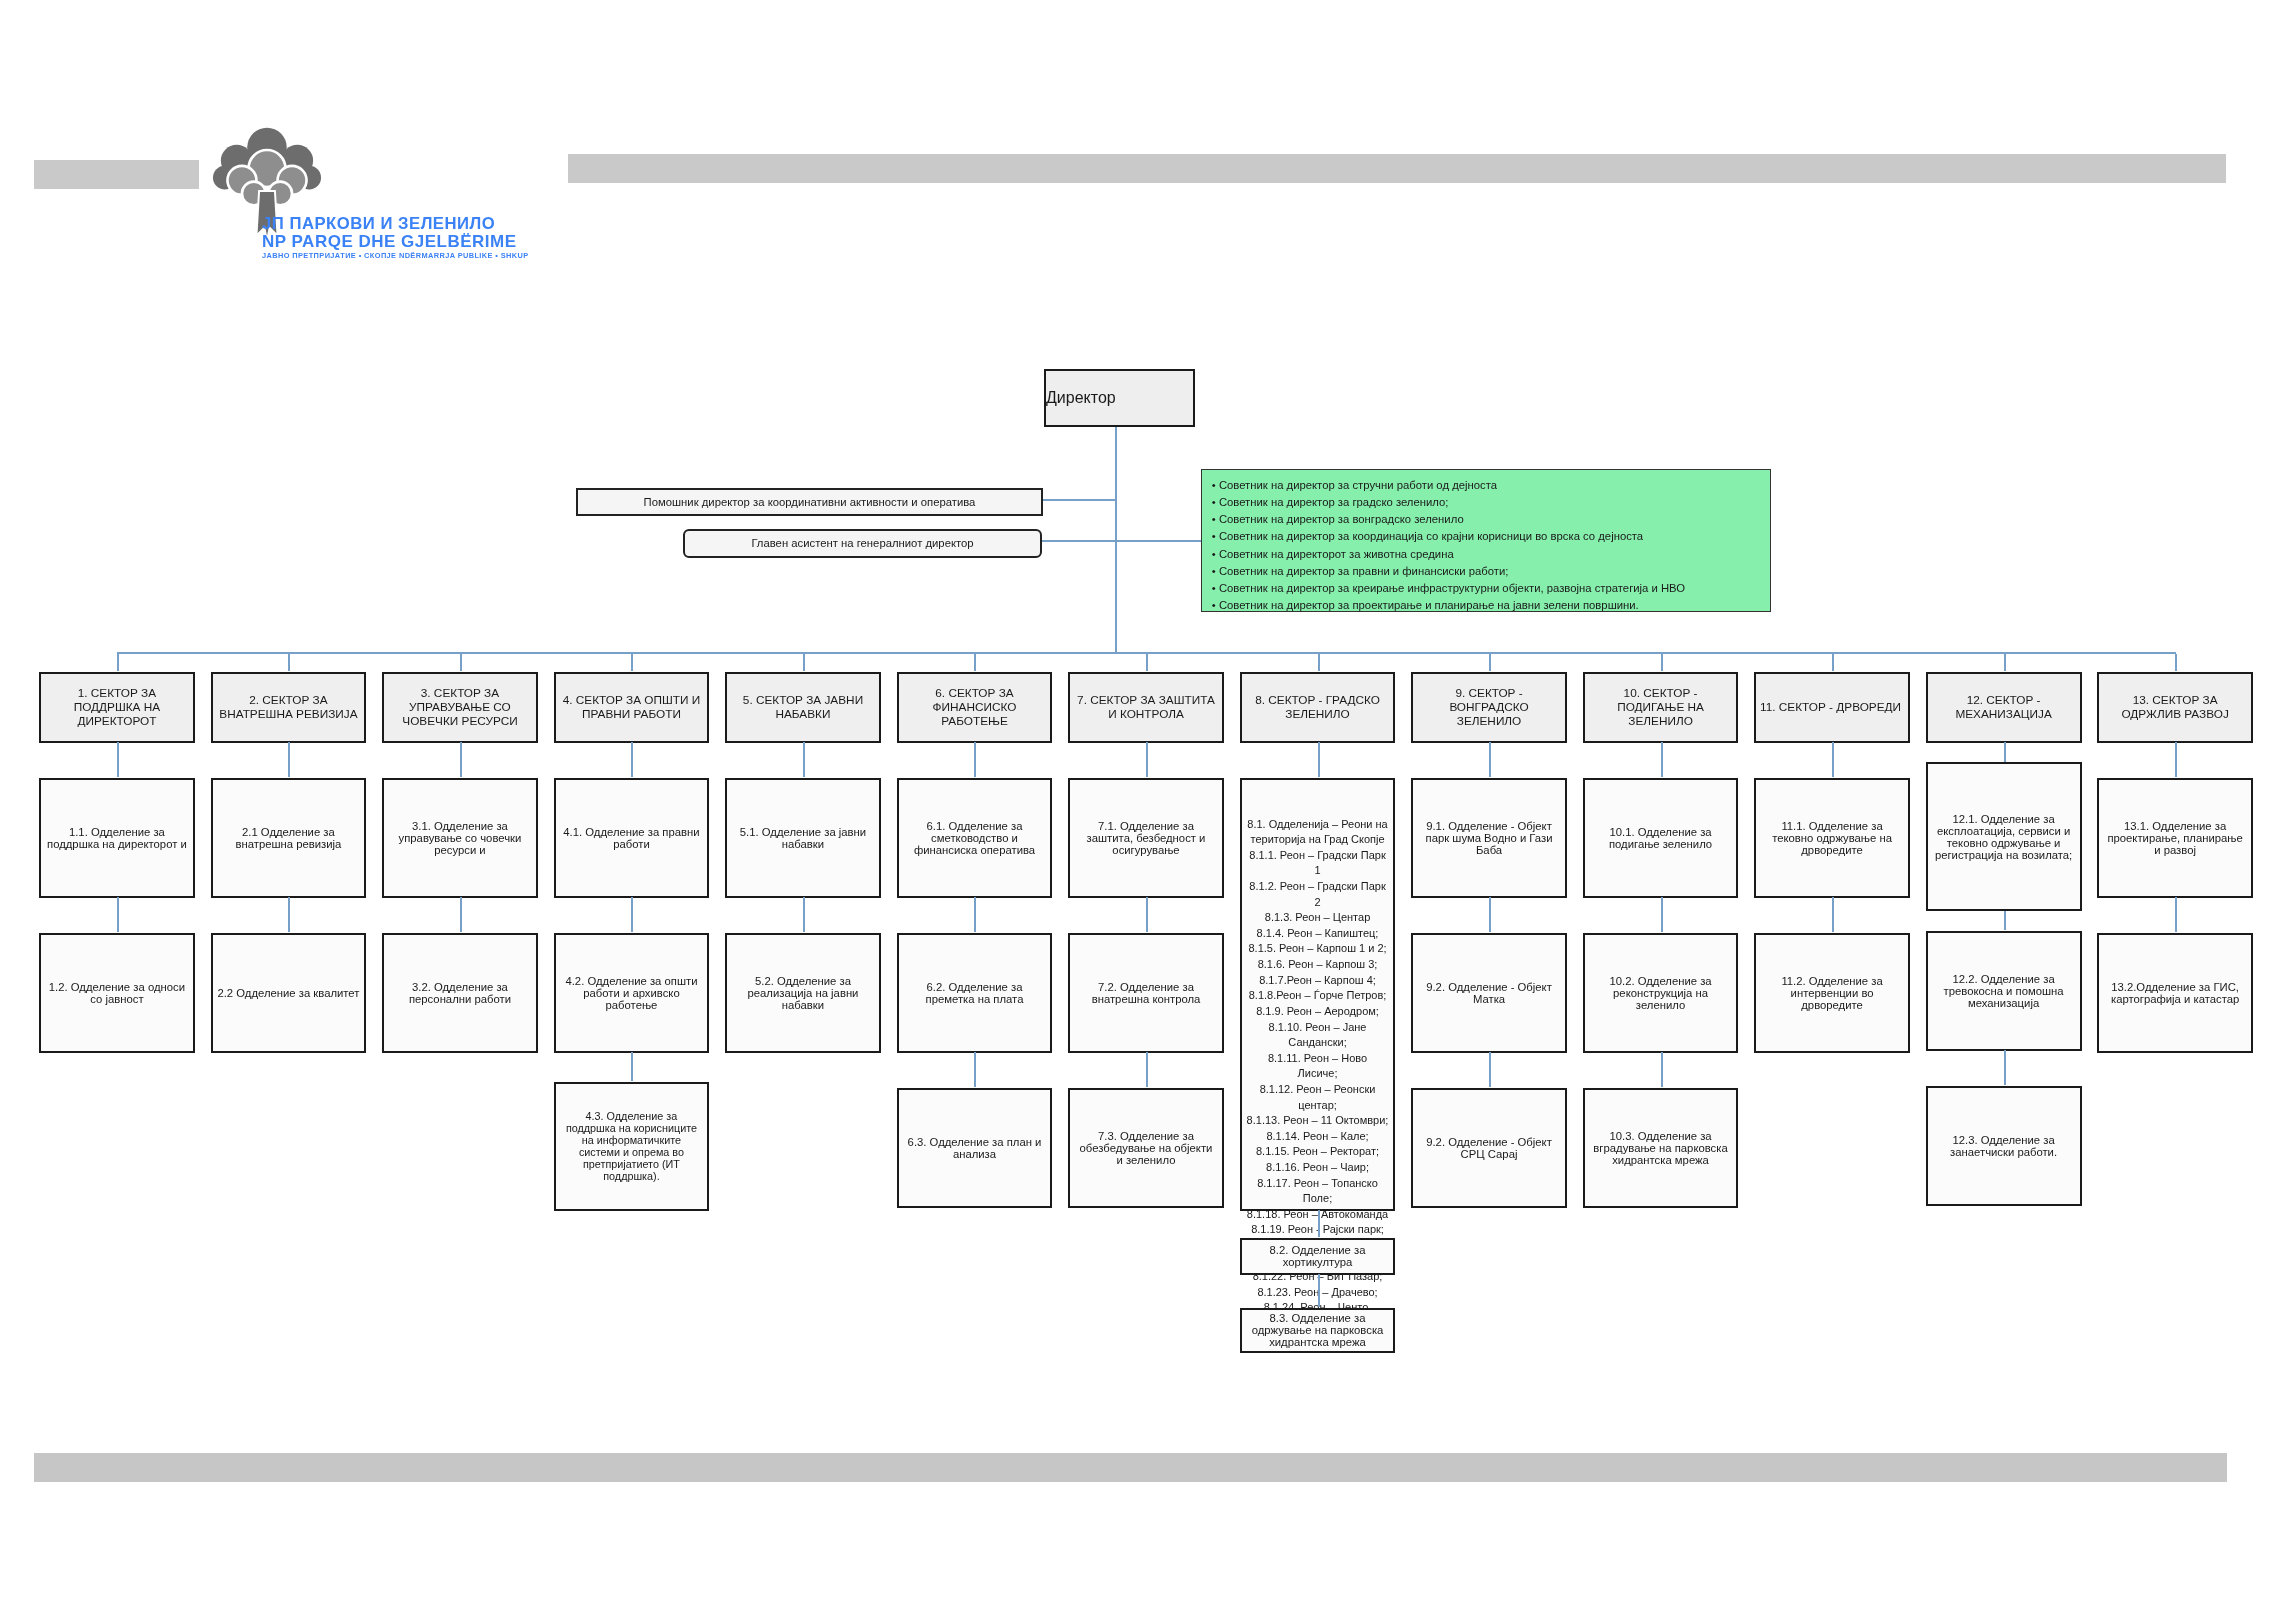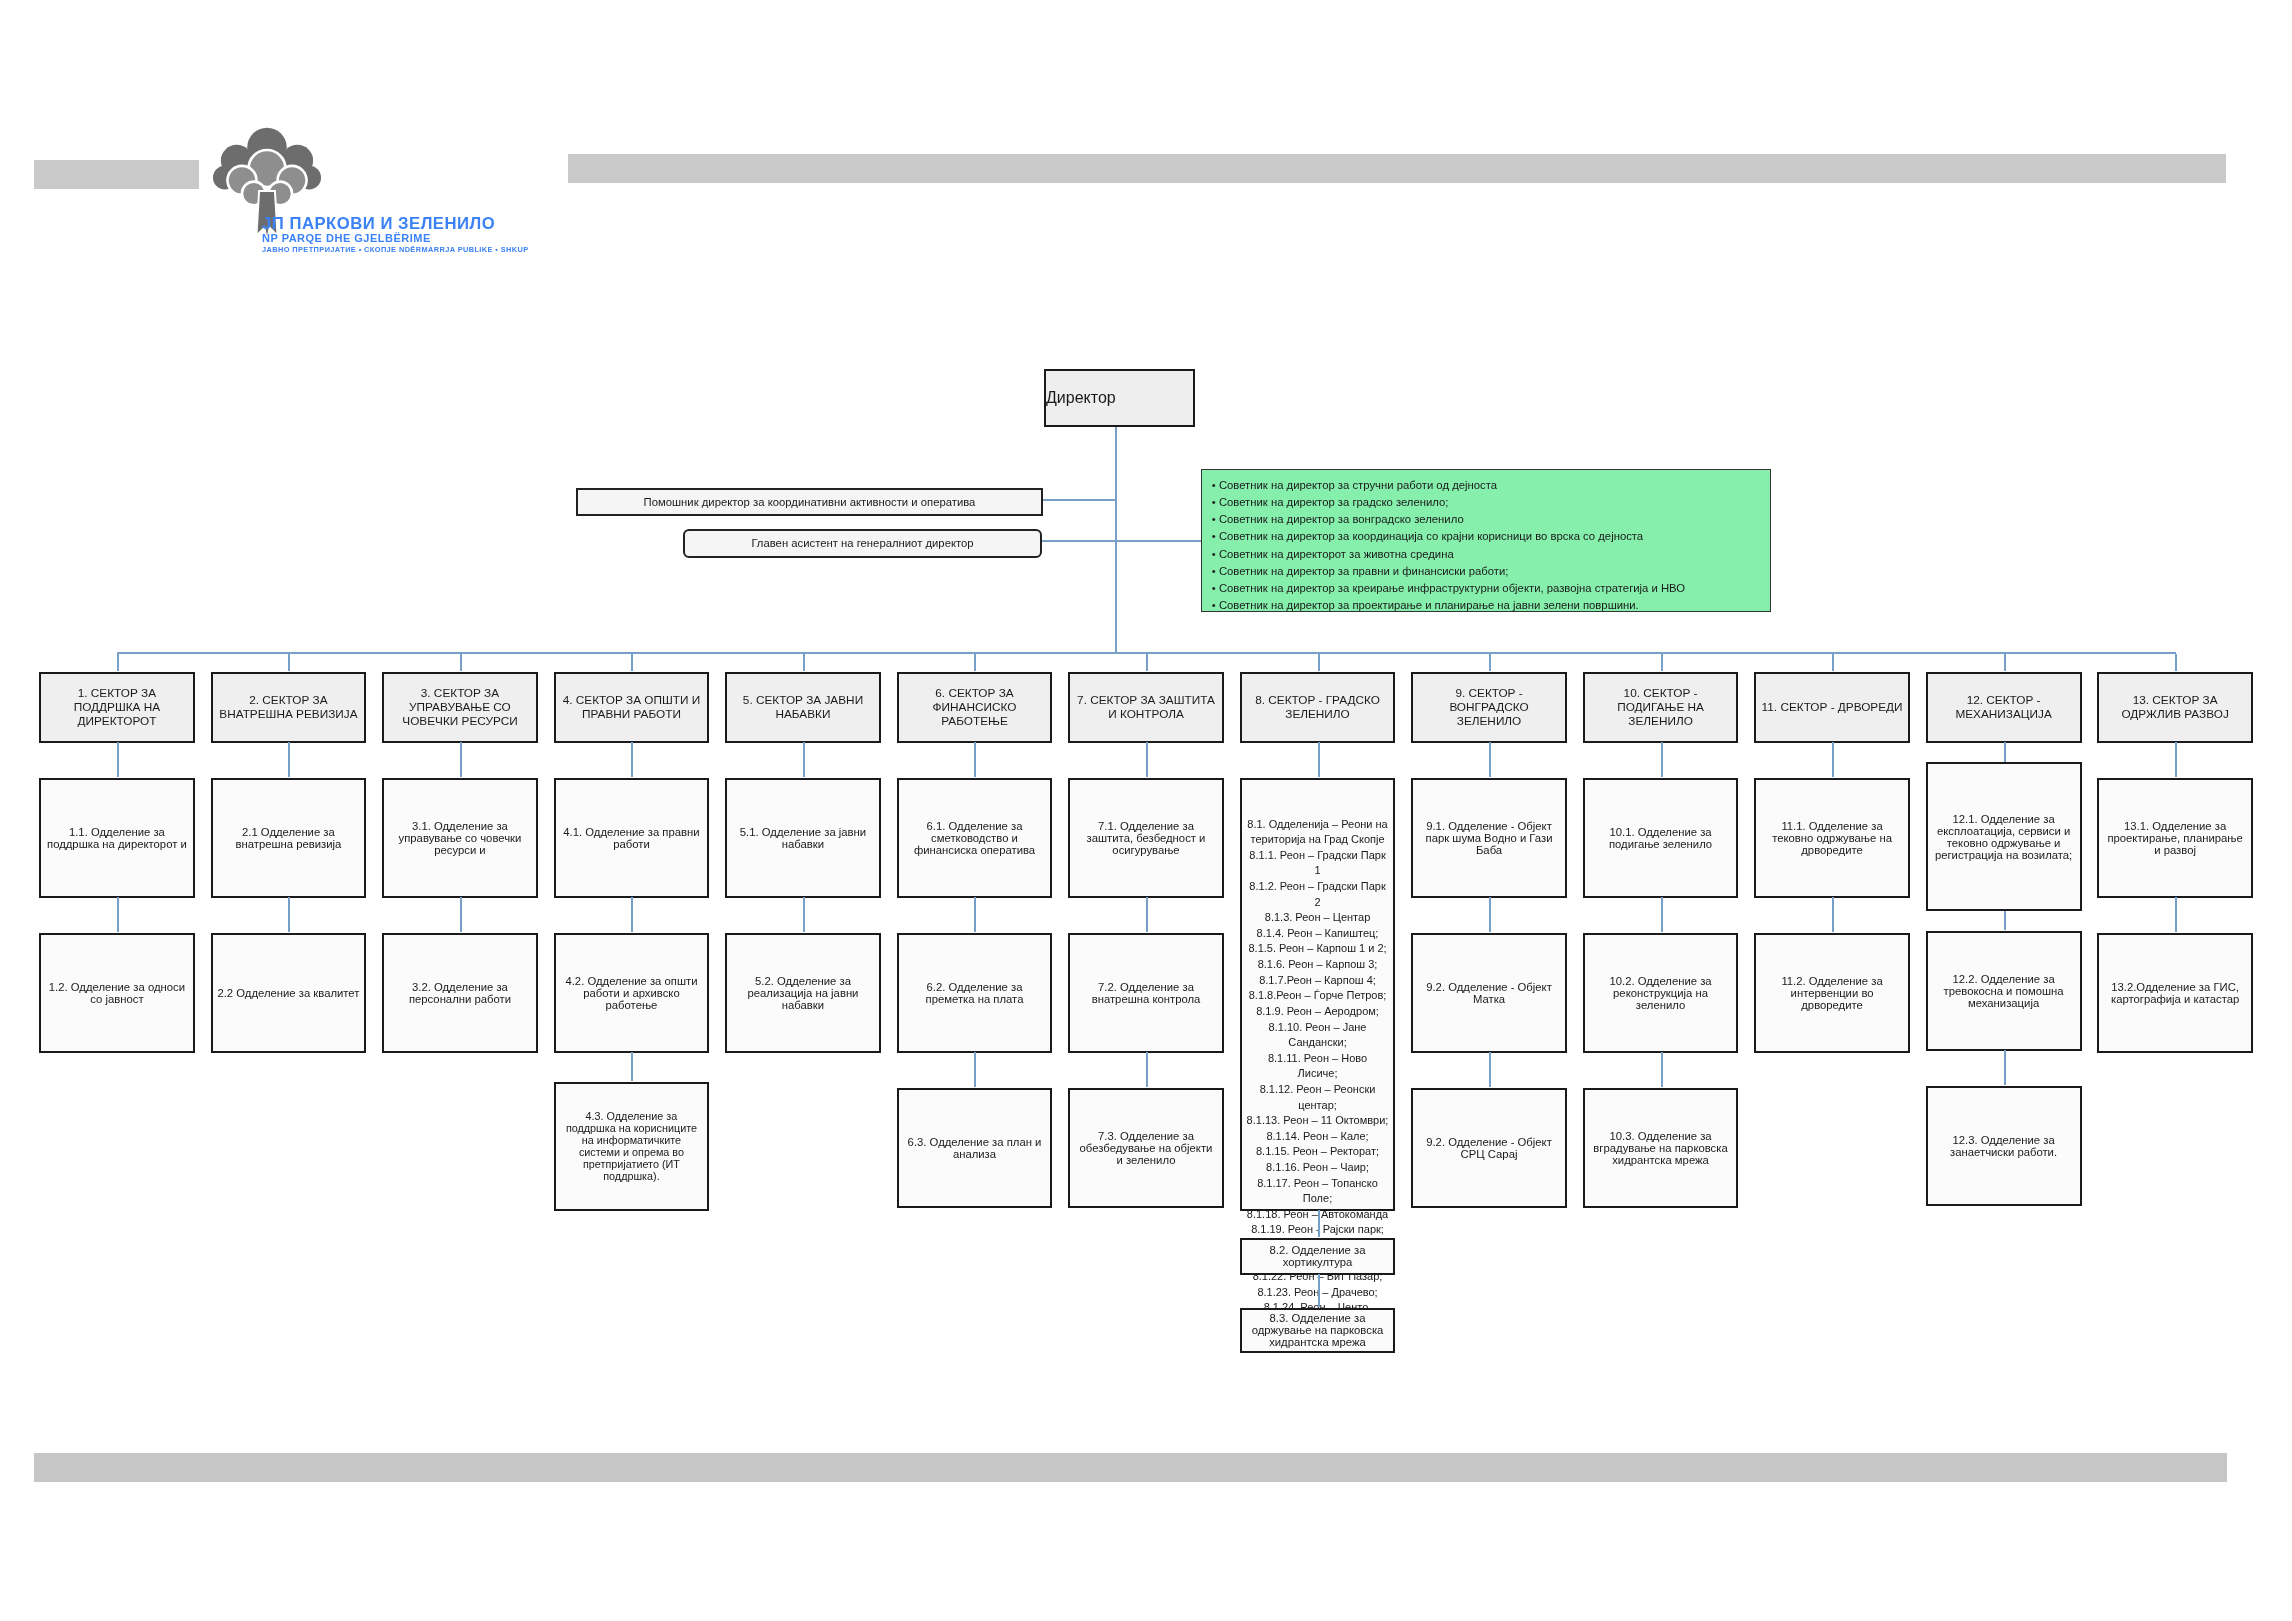--- a/index.html
+++ b/index.html
@@ -10,21 +10,21 @@
   .bar{position:absolute;background:#c9c9c9;}
   .bar-top-left{left:34px;top:160px;width:165px;height:29px;}
   .bar-top-main{left:568px;top:154px;width:1658px;height:29px;}
   .bar-bottom{left:34px;top:1453px;width:2193px;height:29px;background:#c6c6c6;}
 
   
   .logo{position:absolute;left:201px;top:125px;width:412px;}
   .logo svg{position:absolute;left:0;top:0;}
   .logo-text{position:absolute;left:61px;top:90px;color:#3b82f6;line-height:1.05;}
   .logo-l1{font-size:16.7px;font-weight:bold;letter-spacing:0.5px;white-space:nowrap;}
-  .logo-l2{font-size:11px;font-weight:bold;letter-spacing:0.5px;white-space:nowrap;}
+  .logo-l2{font-size:17px;font-weight:bold;letter-spacing:0.5px;white-space:nowrap;}
   .logo-l3{font-size:7.4px;font-weight:bold;letter-spacing:0.4px;white-space:nowrap;margin-top:2px;}
 
   
   .line{position:absolute;background:#76a0c8;}
 
   
   .director-box{position:absolute;left:1044px;top:369px;width:147px;height:54px;
     background:#eeeeee;border:2.5px solid #1a1a1a;display:flex;align-items:center;justify-content:flex-start;
     font-size:16px;}
   .asst-box{position:absolute;background:#f5f5f5;border:2px solid #222;display:flex;align-items:center;
@@ -33,21 +33,21 @@
   .asst-2{left:683px;top:529px;width:355px;height:24.5px;border-radius:6px;}
   .advisors-box{position:absolute;left:1201px;top:469px;width:570px;height:143px;background:#86efac;
     border:1.5px solid #333;box-sizing:border-box;padding:6.9px 9.8px;}
   .advisors-box ul{margin:0;padding:0;list-style:none;font-size:11.3px;line-height:1.52;}
   .advisors-box li::before{content:"\2022\00a0";}
 
   
   .chart{position:absolute;left:39px;top:654px;width:2214px;display:flex;gap:15.7px;align-items:flex-start;}
   .col{flex:1 1 0;min-width:0;display:flex;flex-direction:column;align-items:stretch;}
   .sector-box{position:relative;margin-top:17.6px;height:71px;background:#efefef;border:2.5px solid #1a1a1a;
-    display:flex;align-items:center;justify-content:center;text-align:center;font-size:11.8px;
+    display:flex;align-items:center;text-align:center;font-size:11.8px;
     box-sizing:border-box;padding:2px 3.9px;}
   .sector-box::before{content:"";position:absolute;left:50%;top:-20px;width:2px;height:17.6px;background:#76a0c8;}
   .u{--stub:35px;position:relative;margin-top:var(--stub);height:120px;background:#fbfbfb;
     border:2.5px solid #1a1a1a;display:flex;align-items:center;justify-content:center;text-align:center;
     box-sizing:border-box;padding:3.9px 4.9px;font-size:11.3px;}
   .u::before{content:"";position:absolute;left:50%;top:calc(-1*var(--stub) - 2.5px);width:2px;
     height:var(--stub);background:#76a0c8;}
   .ut{white-space:pre-line;}
   .u.big{--stub:35px;height:433px;font-size:11px;line-height:1.42;align-items:flex-start;padding-top:37px;}
   .u.short{--stub:27.4px;height:37px;}

